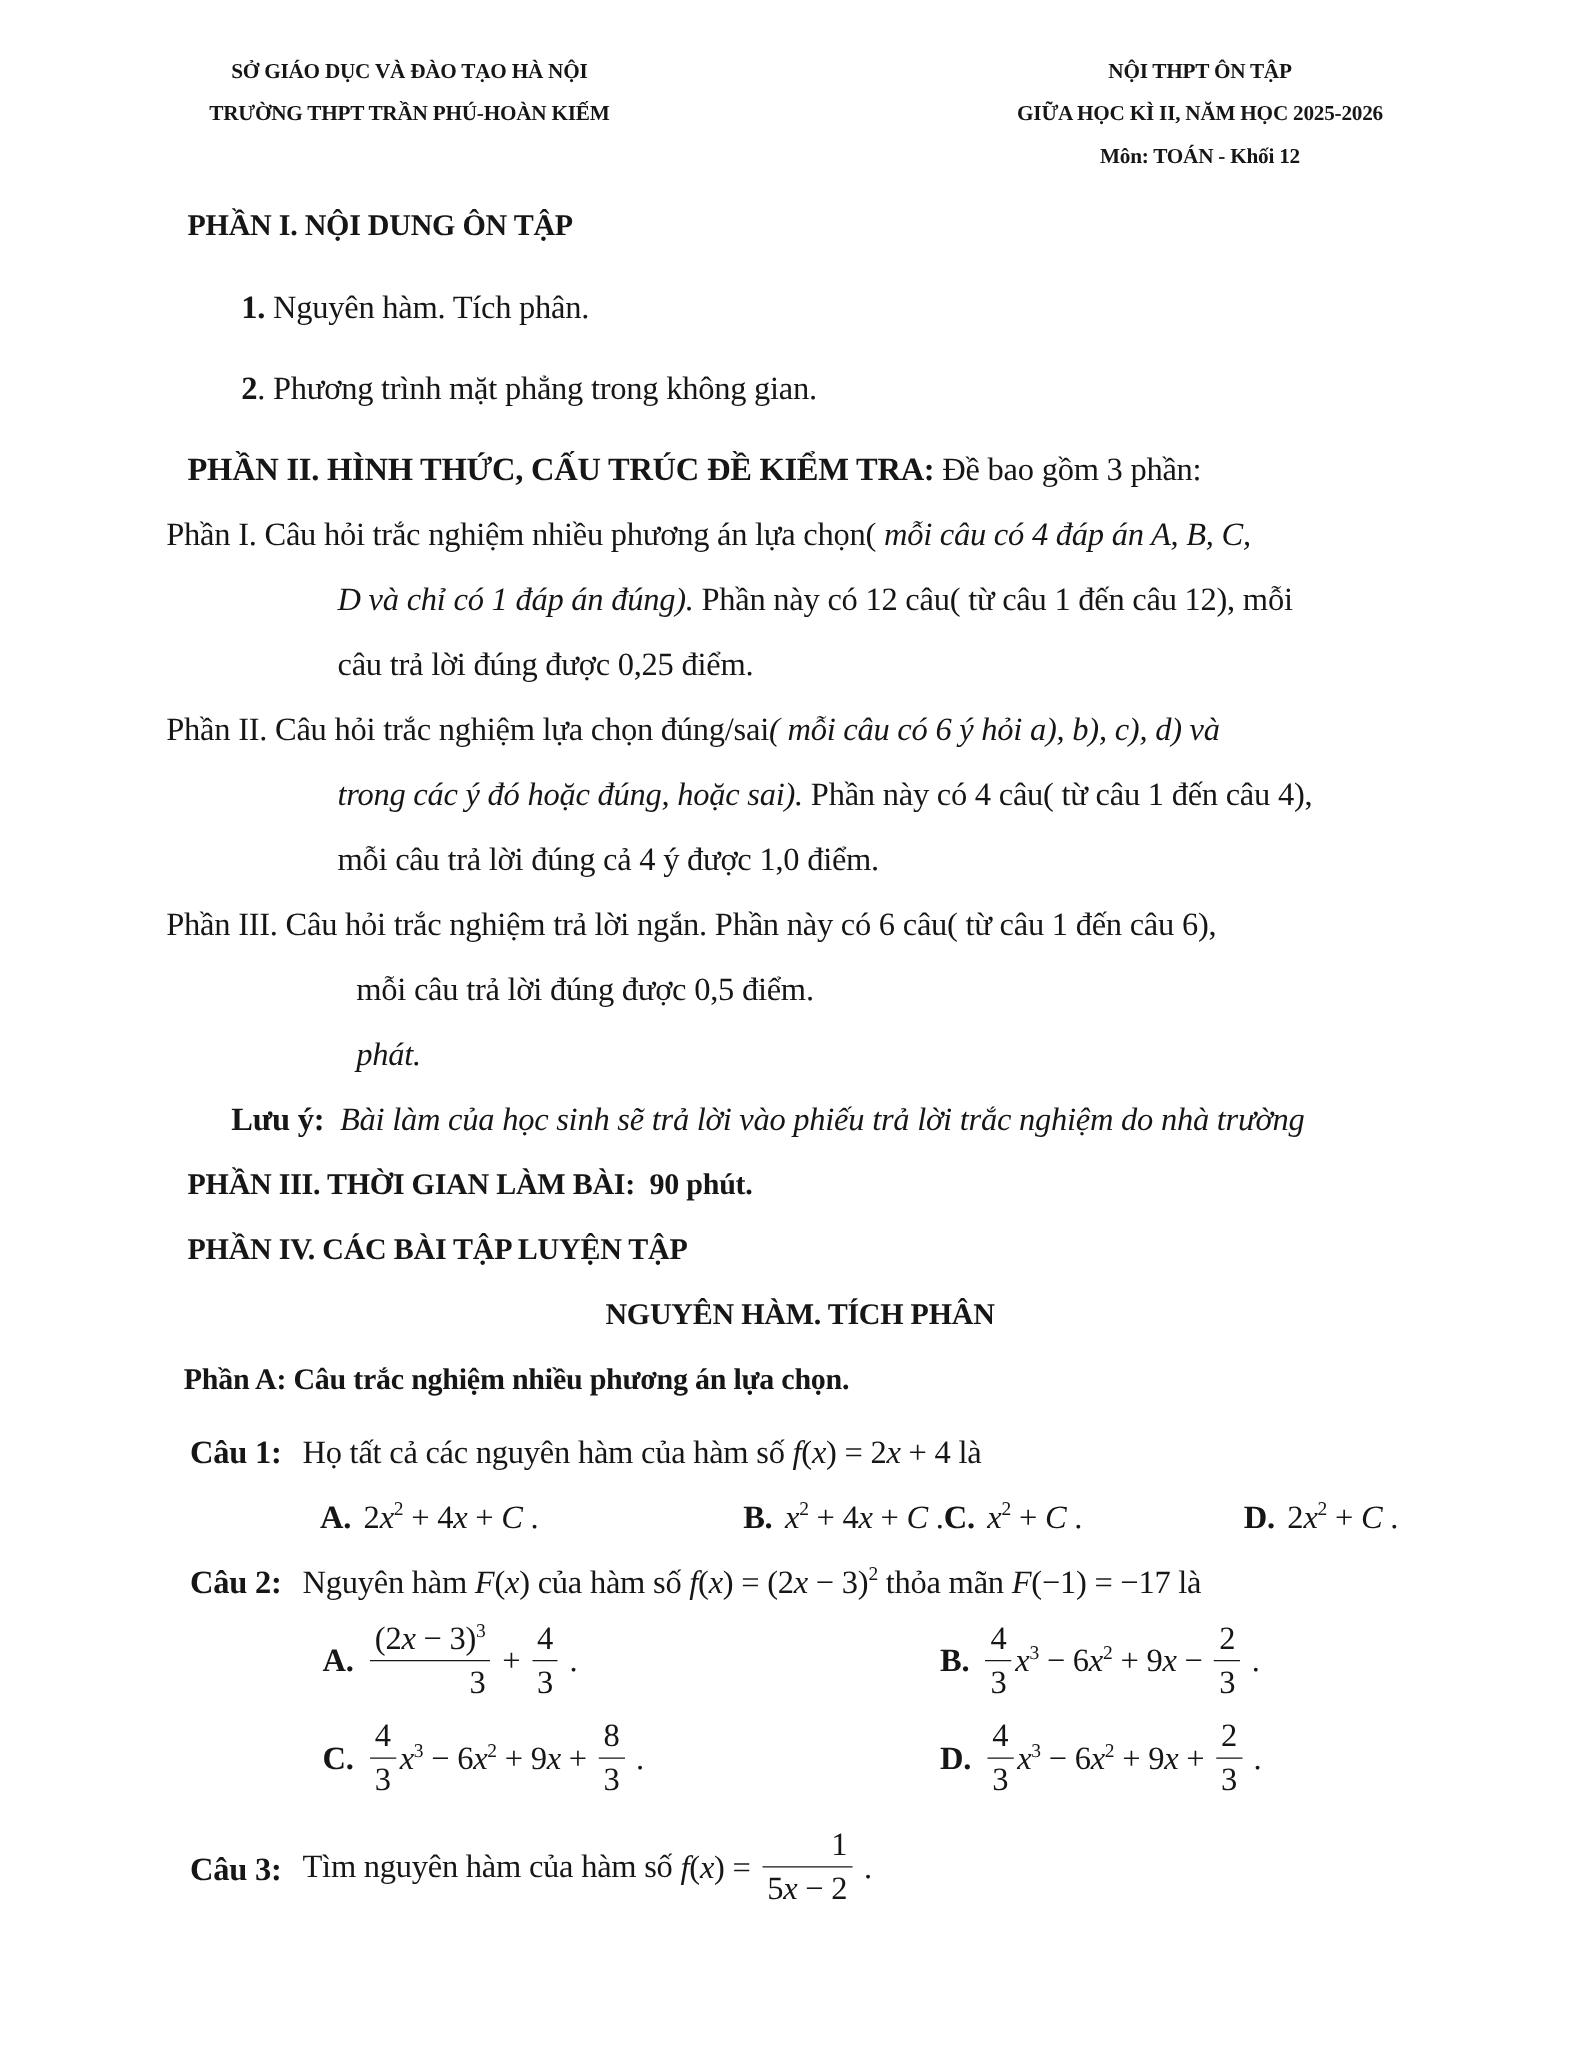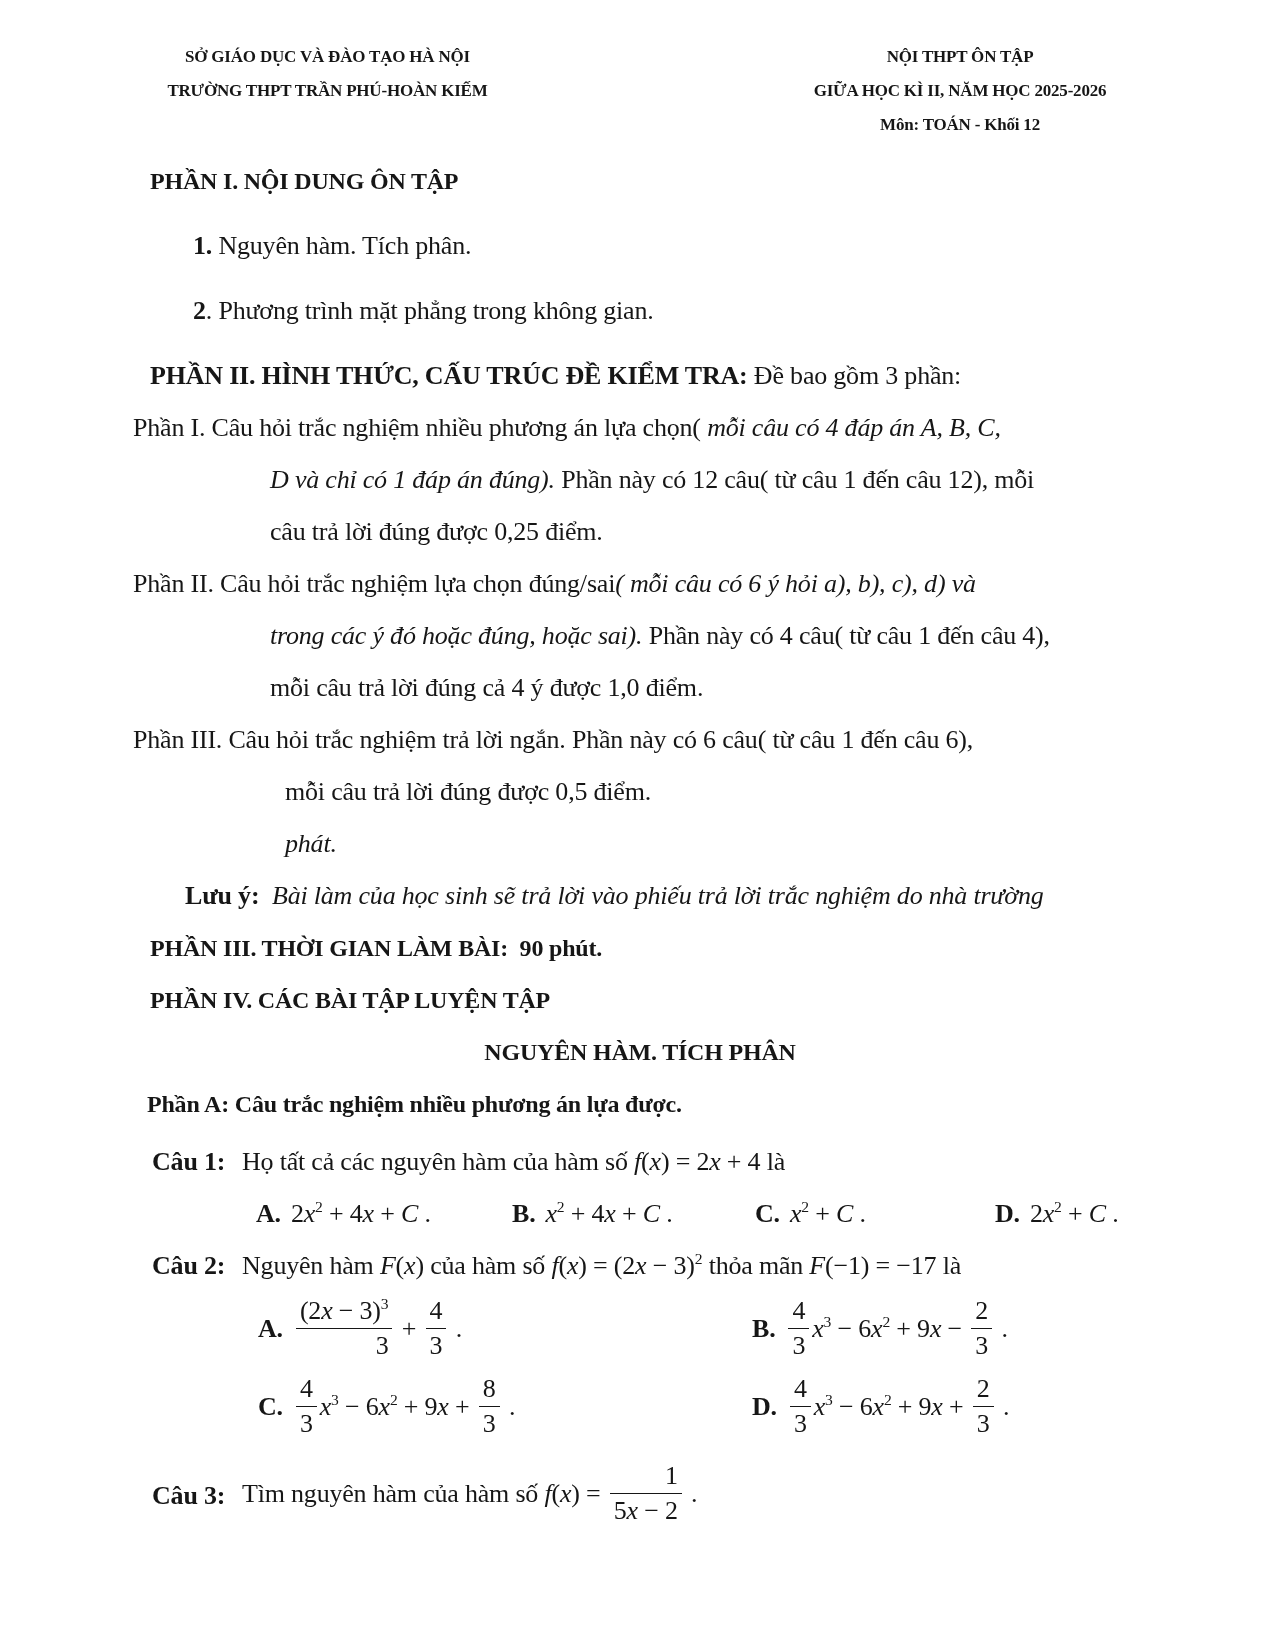--- a/index.html
+++ b/index.html
@@ -36,21 +36,21 @@
   .gap     { margin-top:13px; }
   .gap-sm  { margin-top:6px; }
   
   .q-row   { display:flex; margin-left:77px; line-height:52px; }
   .q-label { flex:none; width:90px; font-weight:bold; }
   .q-row.tall { align-items:center; min-height:70px; line-height:normal; }
   .q-row.tall .q-label { align-self:center; }
   
   .opt-row4 { display:flex; margin-left:181px; line-height:52px; }
   .opt-row4 .opt1 { width:256px; }
-  .opt-row4 .opt2 { width:243px; }
+  .opt-row4 .opt2 { width:243px;text-align:right; }
   .opt-row4 .opt3 { width:240px; }
   .opt-row4 .opt4 { flex:1; }
   .opt-label { font-weight:bold; margin-right:10px; }
   .opt-grid  { margin-left:183px; }
   .grid-row  { display:flex; align-items:center; min-height:78px; }
   .cell-l    { width:494px; }
   
   .math { white-space:nowrap; }
   .mv   { font-style:italic; }
   sup   { font-size:0.6em; vertical-align:super; line-height:0; }
@@ -88,21 +88,21 @@
   <div class="line ml-p2"><span class="i">trong các ý đó hoặc đúng, hoặc sai).</span><span> Phần này có 4 câu( từ câu 1 đến câu 4),</span></div>
   <div class="line ml-p2"><span>mỗi câu trả lời đúng cả 4 ý được 1,0 điểm.</span></div>
   <div class="line ml-p1"><span>Phần III. Câu hỏi trắc nghiệm trả lời ngắn. Phần này có 6 câu( từ câu 1 đến câu 6),</span></div>
   <div class="line ml-p3"><span>mỗi câu trả lời đúng được 0,5 điểm.</span></div>
   <div class="line ml-p3"><span class="i">phát.</span></div>
   <div class="line ml-note"><span class="b">Lưu ý:</span><span>  </span><span class="i">Bài làm của học sinh sẽ trả lời vào phiếu trả lời trắc nghiệm do nhà trường</span></div>
 
   <div class="line h ml-h"><span class="b">PHẦN III. THỜI GIAN LÀM BÀI</span><span>:  90 phút.</span></div>
   <div class="line h ml-h">PHẦN IV. CÁC BÀI TẬP LUYỆN TẬP</div>
   <div class="line h center">NGUYÊN HÀM. TÍCH PHÂN</div>
-  <div class="line h ml-h2">Phần A: Câu trắc nghiệm nhiều phương án lựa được.</div>
+  <div class="line h ml-h2">Phần A: Câu trắc nghiệm nhiều phương án lựa chọn.</div>
 
   <div class="q-row gap-sm">
     <span class="q-label">Câu 1:</span>
     <span class="q-stem"><span>Họ tất cả các nguyên hàm của hàm số </span><span class="math"><span class="mv">f</span>(<span class="mv">x</span>) = 2<span class="mv">x</span> + 4</span><span> là</span></span>
   </div>
   <div class="opt-row4">
     <span class="opt1">
       <span class="opt-label">A.</span><span class="math">2<span class="mv">x</span><sup>2</sup> + 4<span class="mv">x</span> + <span class="mv">C</span> .</span>
     </span>
     <span class="opt2">

